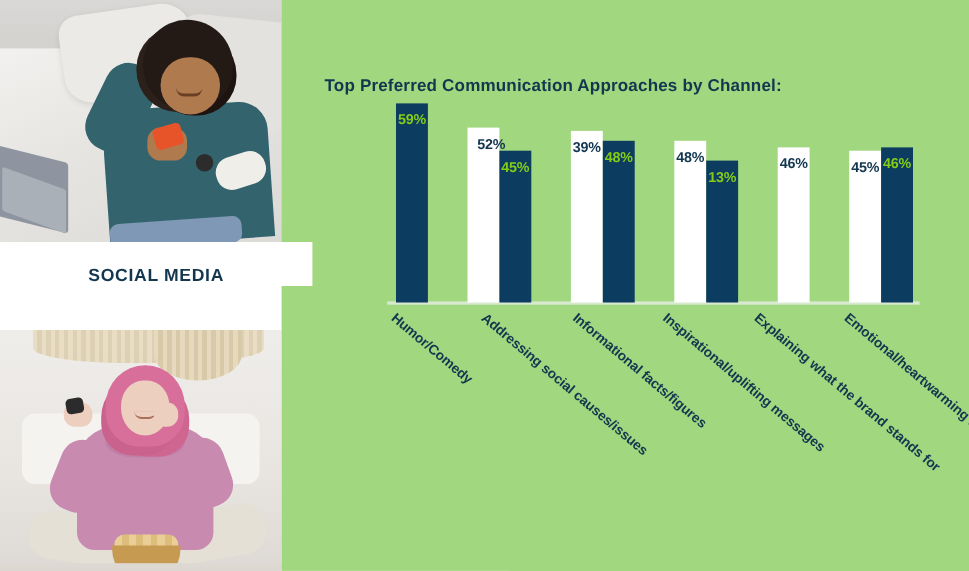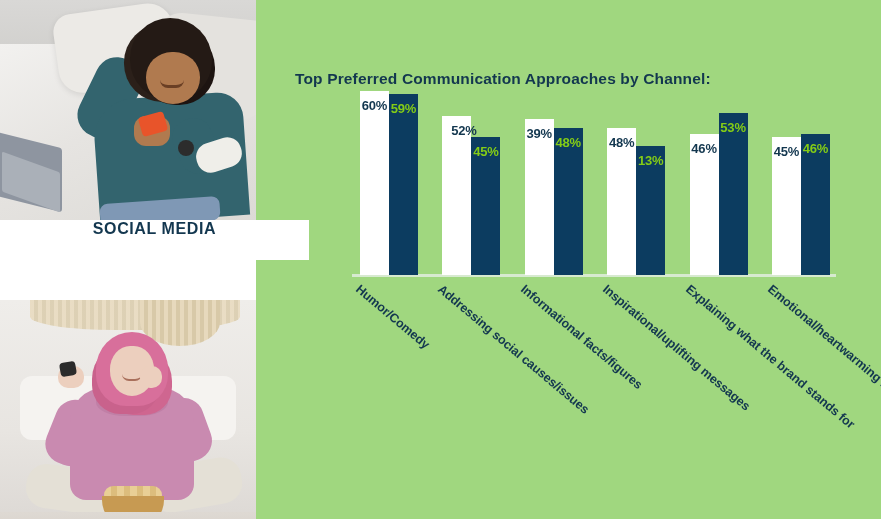--- a/index.html
+++ b/index.html
@@ -107,22 +107,22 @@
                 background:#e4e0d6; border-radius:20px; transform:rotate(-10deg); }
   .p2 .bowl   { position:absolute; left:102px; top:196px; width:62px; height:32px;
                 background:#c79a52; border-radius:0 0 28px 28px; }
   .p2 .snack  { position:absolute; left:104px; top:186px; width:58px; height:18px;
                 background:repeating-linear-gradient(90deg,#e9cf95 0 7px,#dcbd7c 7px 13px);
                 border-radius:10px; }
   .p2 .sheet  { position:absolute; left:0; top:212px; width:256px; height:40px;
                 background:linear-gradient(180deg,#ded9d3,#d3cdc6); }
 
   
-  .legend { position:absolute; left:0; width:309px; z-index:4;
-            display:flex; align-items:flex-start; justify-content:center; }
+  .legend { position:absolute; left:0; width:284px; z-index:4;
+            display:flex; align-items:flex-end; justify-content:center; }
   .legend-social { top:220px; height:40px; background:#ffffff; }
   .legend-tv     { top:260px; height:40px; background:#0C3C60; }
   .legend-label  { font-size:16px; font-weight:bold; letter-spacing:.6px; }
   .legend-social .legend-label { color:#13374f; }
   .legend-tv .legend-label     { color:#ffffff; }
 
   
   .right-col {
     position: relative;
     width: 625px; height: 519px;
@@ -234,23 +234,20 @@
   </div>
 
   <div class="right-col">
 
     <div class="chart-title">Top Preferred Communication Approaches by Channel:</div>
 
     <div class="plot">
       <div class="axis-line"></div>
       <div class="groups" id="groups">
           <div class="group">
-            <div class="bar bar-social" style="height: 92.3077%;">
-              <span class="bar-value">60%</span>
-            </div>
             <div class="bar bar-tv" style="height: 90.7692%;">
               <span class="bar-value">59%</span>
             </div>
           </div>
           <div class="group">
             <div class="bar bar-social" style="height: 80%; padding-left: 14px;">
               <span class="bar-value">52%</span>
             </div>
             <div class="bar bar-tv" style="height: 69.2308%;">
               <span class="bar-value">45%</span>
@@ -268,23 +265,20 @@
             <div class="bar bar-social" style="height: 73.8462%;">
               <span class="bar-value">48%</span>
             </div>
             <div class="bar bar-tv" style="height: 64.6154%;">
               <span class="bar-value">13%</span>
             </div>
           </div>
           <div class="group">
             <div class="bar bar-social" style="height: 70.7692%;">
               <span class="bar-value">46%</span>
-            </div>
-            <div class="bar bar-tv" style="height: 81.5385%;">
-              <span class="bar-value">53%</span>
             </div>
           </div>
           <div class="group">
             <div class="bar bar-social" style="height: 69.2308%;">
               <span class="bar-value">45%</span>
             </div>
             <div class="bar bar-tv" style="height: 70.7692%;">
               <span class="bar-value">46%</span>
             </div>
           </div>

